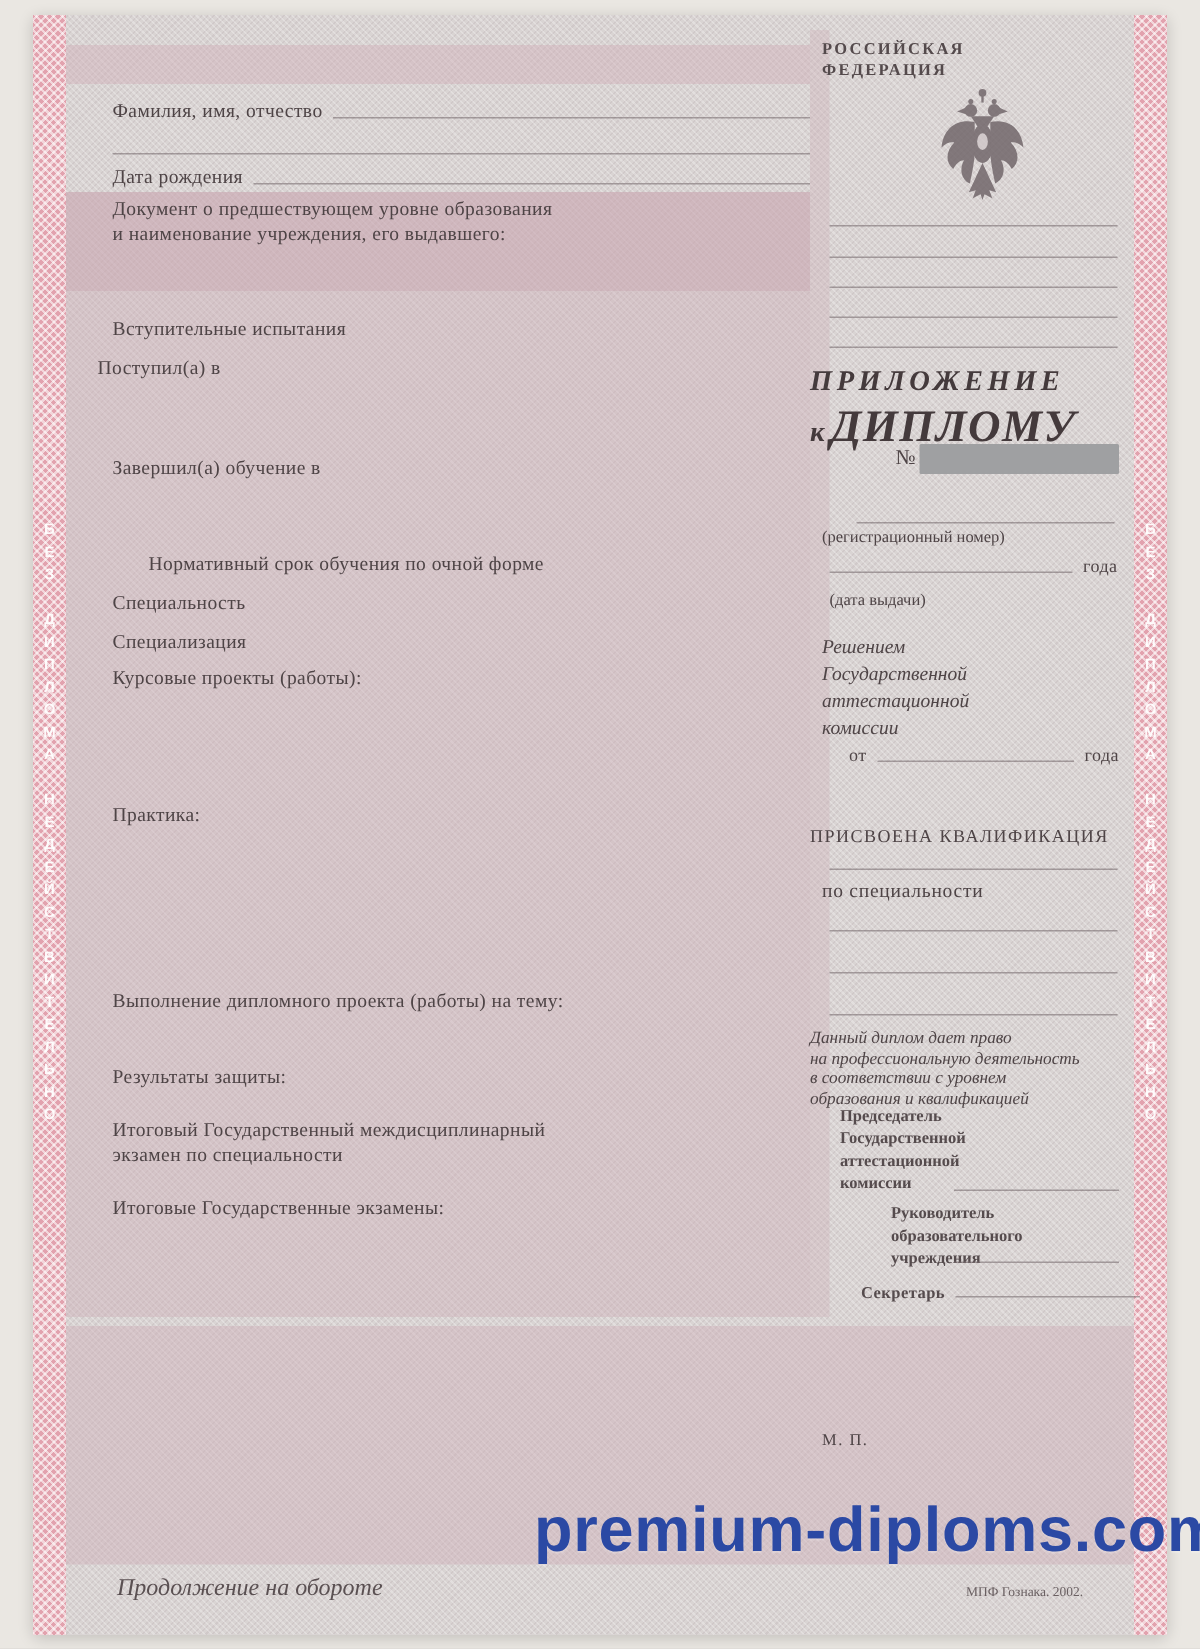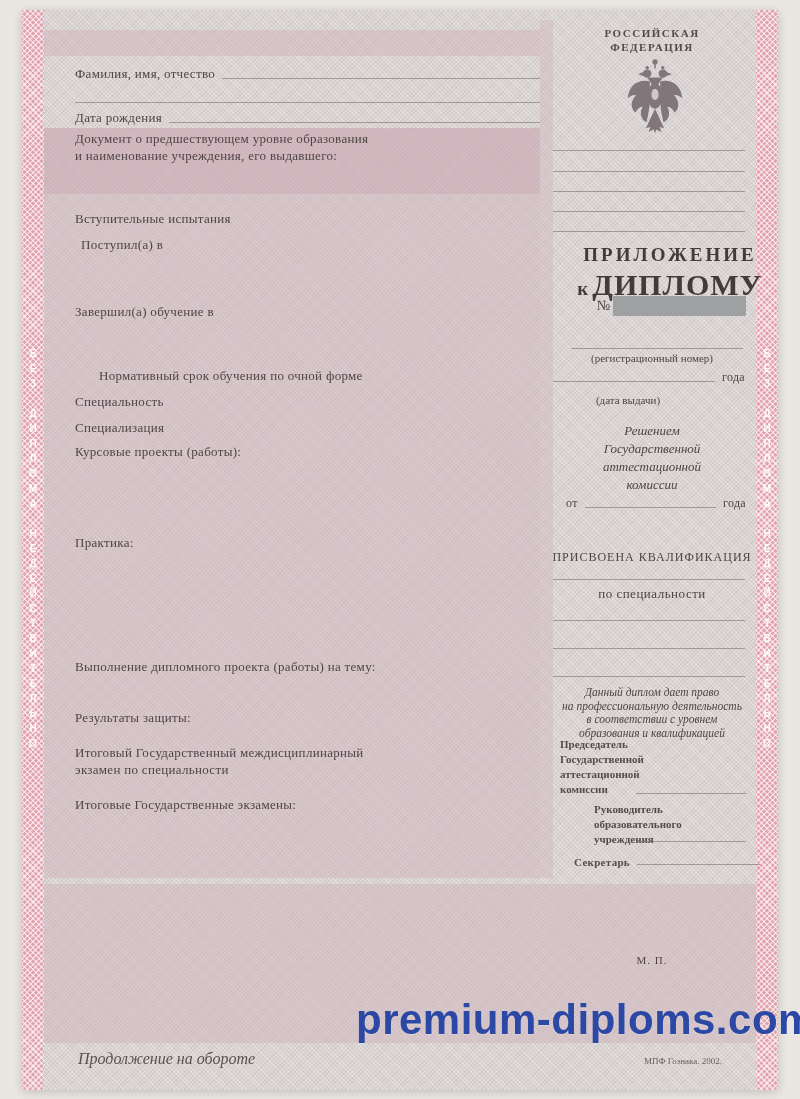--- a/index.html
+++ b/index.html
@@ -33,21 +33,21 @@
     font-size:10px;font-weight:bold;letter-spacing:4px;
     color:rgba(255,255,255,0.92);white-space:nowrap;
   }
   .stripe-left .stripe-text{direction:rtl;}
   .lbl{
     position:absolute;font-size:13px;color:#4e4446;letter-spacing:0.3px;line-height:17px;
   }
   .rule{position:absolute;height:0;border-top:1px solid rgba(122,110,114,0.6);}
   .flexrow{position:absolute;display:flex;align-items:flex-end;font-size:13px;color:#4e4446;letter-spacing:0.3px;}
   .fline{flex:1;border-bottom:1px solid rgba(122,110,114,0.6);margin:0 0 3px 7px;}
-  .rc-center{position:absolute;text-align:center;color:#4e4446;}
+  .rc-center{position:absolute;text-align:left;color:#4e4446;}
   .italic{font-style:italic;}
   .sig{position:absolute;font-size:11px;line-height:15px;color:#4e4446;}
   .redact{position:absolute;background:#9fa0a2;border-radius:1px;}
   .watermark{
     position:absolute;font-family:"Liberation Sans","DejaVu Sans",sans-serif;
     font-weight:bold;font-size:42px;color:#2b49a4;letter-spacing:0.5px;
     text-shadow:0 1px 1px rgba(255,255,255,0.25);white-space:nowrap;
   }
 </style>
 </head>
@@ -77,21 +77,21 @@
     <span>Дата рождения</span>
     <span class="fline"></span>
   </div>
 
   <div class="lbl" style="left:53px;top:120px;width:440px;">
     <span>Документ о предшествующем уровне образования</span><br>
     <span>и наименование учреждения, его выдавшего:</span>
   </div>
 
   <div class="lbl" style="left:53px;top:200px;">Вступительные испытания</div>
-  <div class="lbl" style="left:59px;top:226px;">Поступил(а) в</div>
+  <div class="lbl" style="left:43px;top:226px;">Поступил(а) в</div>
   <div class="lbl" style="left:53px;top:293px;">Завершил(а) обучение в</div>
   <div class="lbl" style="left:53px;top:357px;margin-left:24px;">Нормативный срок обучения по очной форме</div>
   <div class="lbl" style="left:53px;top:383px;">Специальность</div>
   <div class="lbl" style="left:53px;top:409px;">Специализация</div>
   <div class="lbl" style="left:53px;top:433px;">Курсовые проекты (работы):</div>
   <div class="lbl" style="left:53px;top:524px;">Практика:</div>
   <div class="lbl" style="left:53px;top:648px;">Выполнение дипломного проекта (работы) на тему:</div>
   <div class="lbl" style="left:53px;top:699px;">Результаты защиты:</div>
   <div class="lbl" style="left:53px;top:734px;width:420px;">
     <span>Итоговый Государственный междисциплинарный</span><br>
@@ -124,21 +124,21 @@
       </g>
     </svg>
   </div>
 
   <div class="rule" style="left:531px;top:140px;width:192px;"></div>
   <div class="rule" style="left:531px;top:161px;width:192px;"></div>
   <div class="rule" style="left:531px;top:181px;width:192px;"></div>
   <div class="rule" style="left:531px;top:201px;width:192px;"></div>
   <div class="rule" style="left:531px;top:221px;width:192px;"></div>
 
-  <div class="rc-center" style="left:540px;top:234px;width:216px;color:#443a3c;">
+  <div class="rc-center" style="left:518px;top:234px;width:216px;color:#443a3c;font-style:italic;">
     <div style="font-size:19px;letter-spacing:3px;font-weight:bold;">ПРИЛОЖЕНИЕ</div>
     <div style="margin-top:2px;">
       <span style="font-size:19px;font-weight:bold;">к</span>
       <span style="font-size:30px;letter-spacing:1px;font-weight:bold;">ДИПЛОМУ</span>
     </div>
   </div>
 
   <div class="abs" style="left:575px;top:288px;font-size:14px;color:#4e4446;">№</div>
   <div class="redact" style="left:591px;top:286px;width:133px;height:20px;"></div>
 

